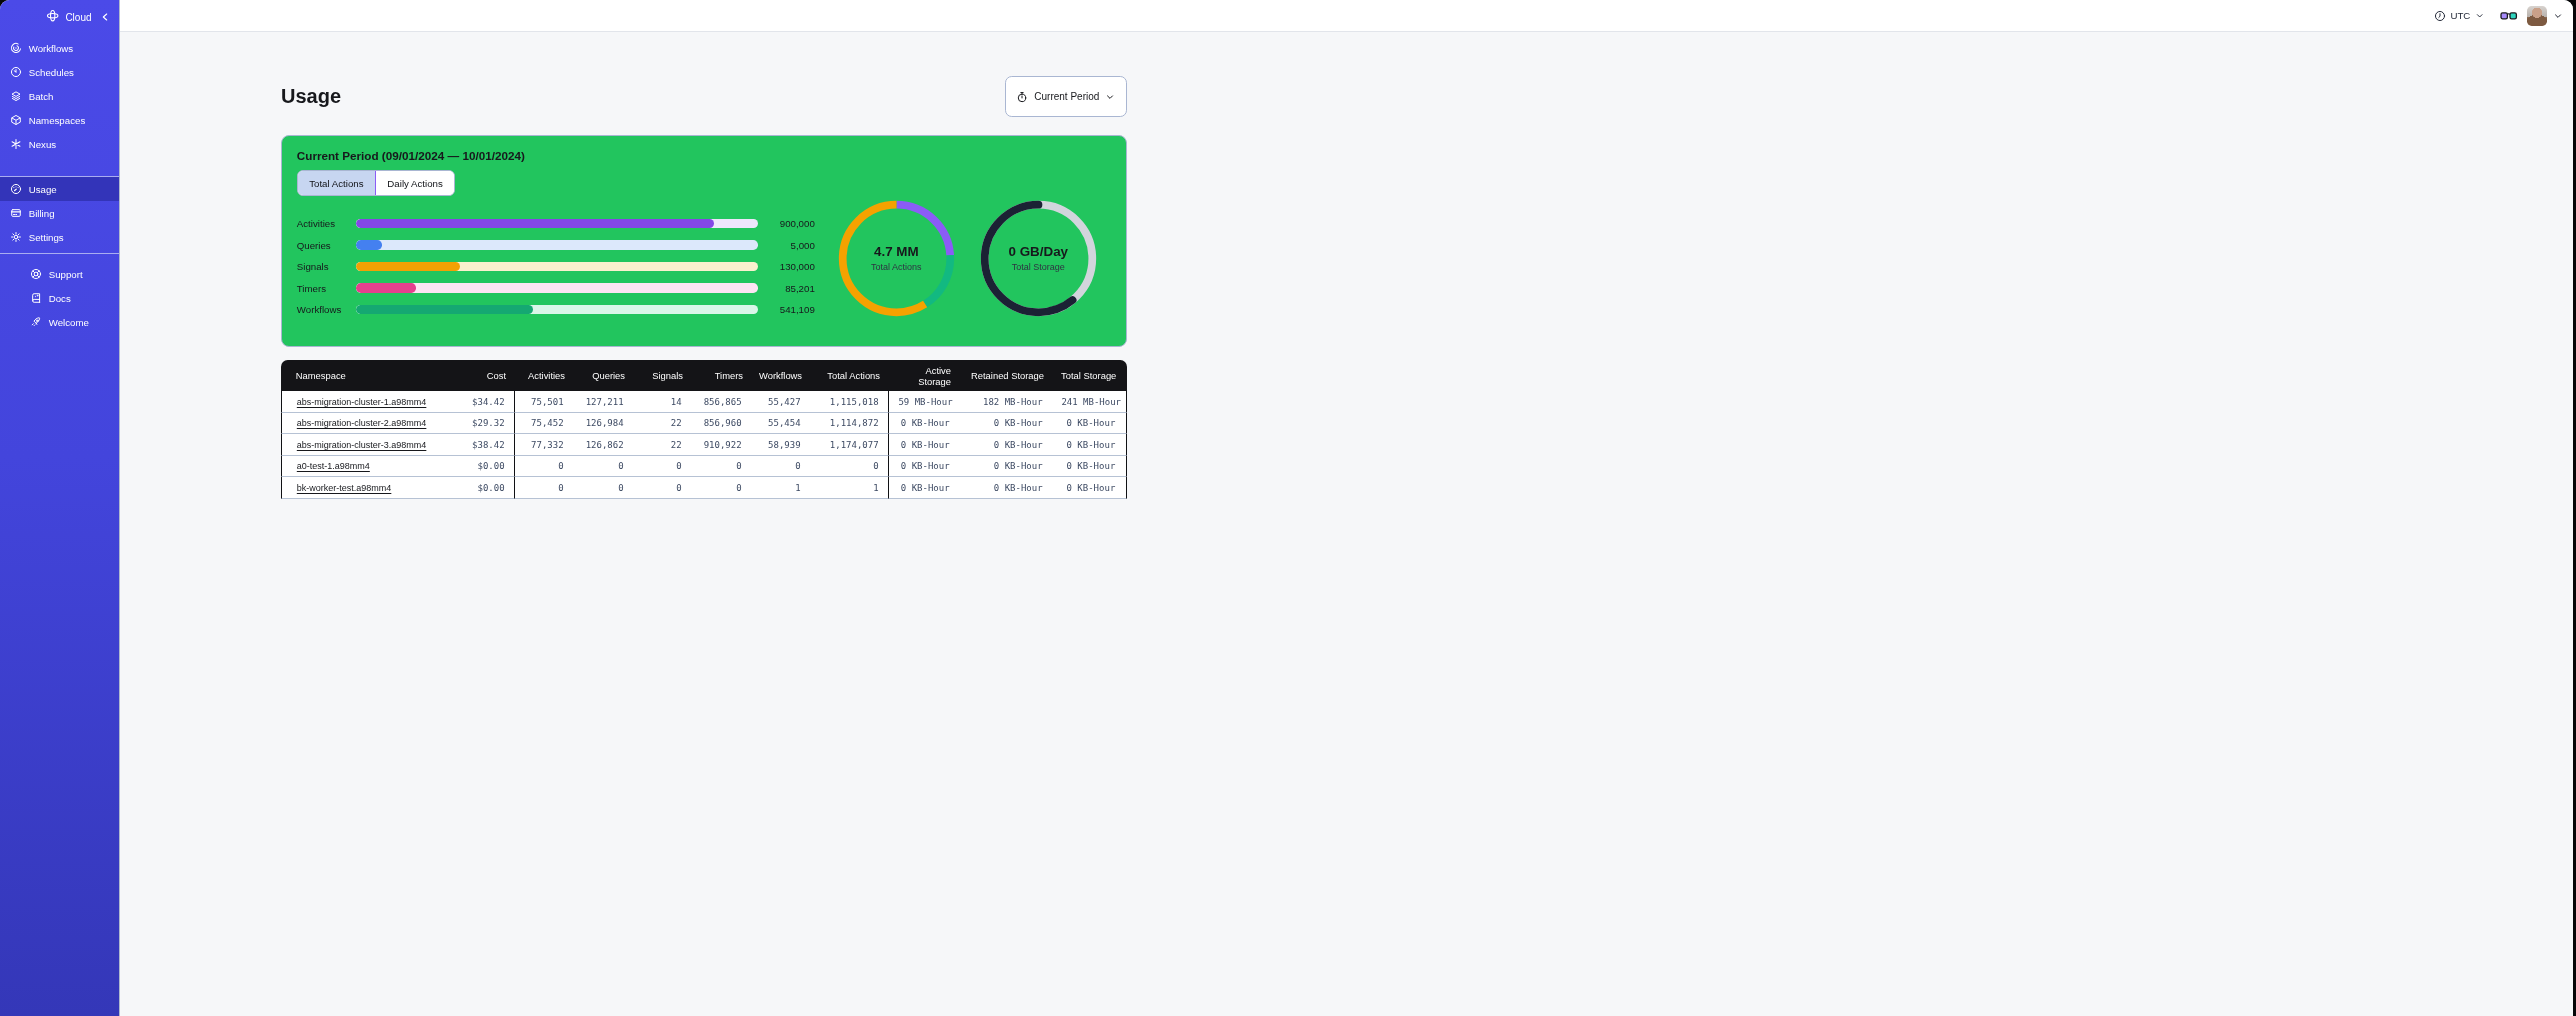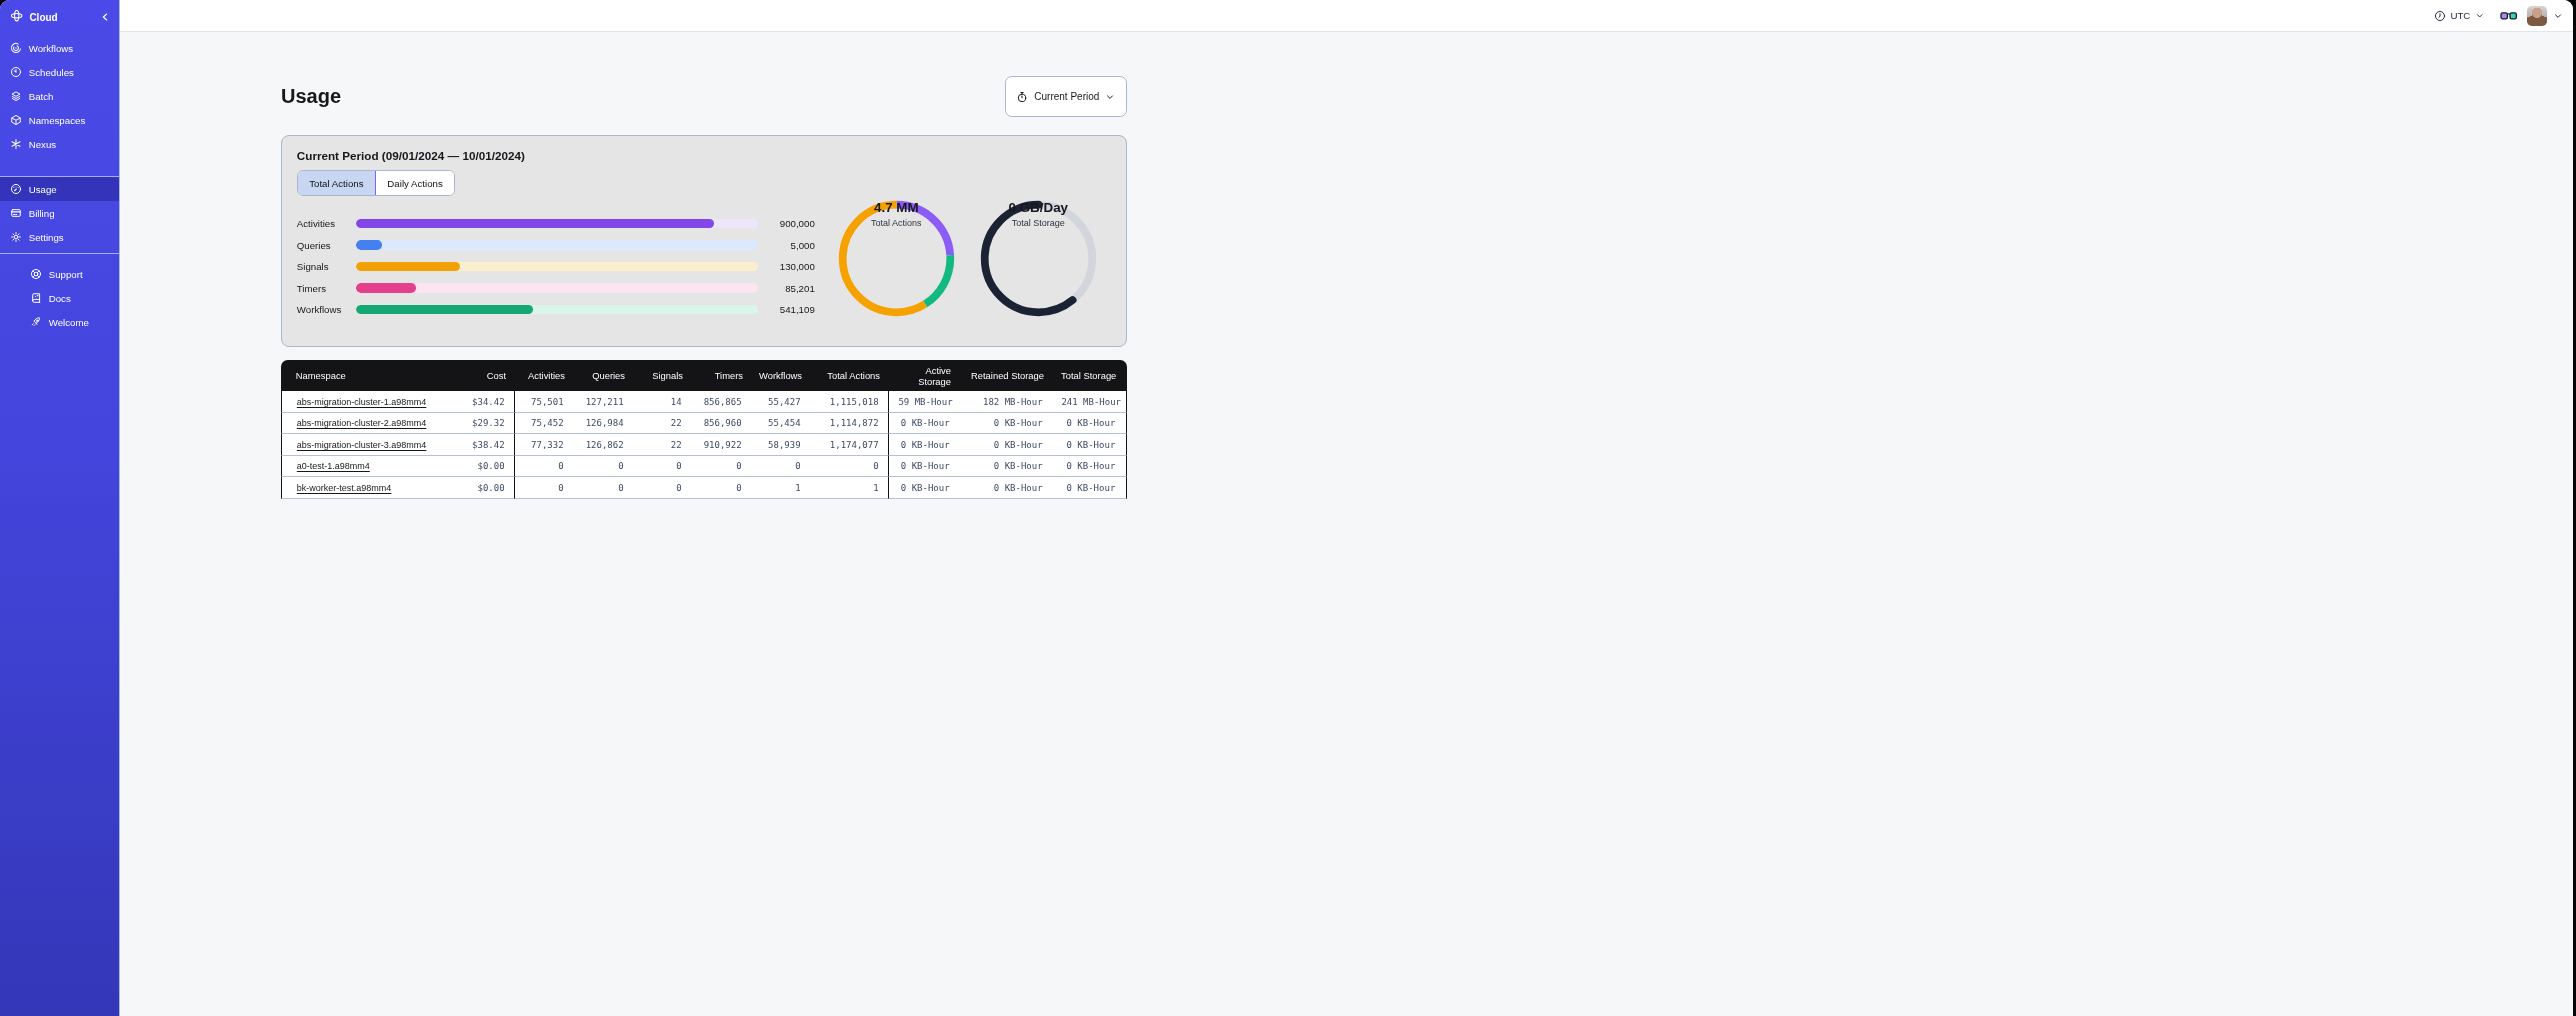--- a/index.html
+++ b/index.html
@@ -1,21 +1,21 @@
 <!DOCTYPE html>
 <html style="font-size:10.7px"><head>
 <meta charset="utf-8">
 <style>
   * { margin:0; padding:0; box-sizing:border-box; }
   html,body { width:1288px; height:508px; background:#060608; font-family:"Liberation Sans", sans-serif; overflow:hidden; }
   .window { position:absolute; left:0; top:0; bottom:0; right:2.7px; border-radius:9.4px 9.4px 0 0; overflow:hidden; display:flex; background:#F6F7F9; }
 
   
   .sidebar { flex:0 0 120px; width:120px; background:linear-gradient(180deg,#4B4AE8 0%,#4345DC 45%,#3437B8 100%); color:#fff; display:flex; flex-direction:column; border-right:0.7px solid #AFB9CD; }
-  .brand-row { height:34px; display:flex; align-items:center; gap:6px; padding:0 8px 0 10px; font-size:10px; font-weight:700; }
+  .brand-row { height:34px; display:flex; align-items:center; gap:6px; padding:0 8px 0 10px; font-size:10px; font-weight:400;margin-left:36px; }
   .collapse-btn { margin-left:auto; display:flex; align-items:center; cursor:pointer; }
   .nav { list-style:none; }
   .nav-item { height:24px; display:flex; align-items:center; gap:6.7px; padding:0 10px; font-size:9.7px; cursor:pointer; white-space:nowrap; }
   .nav-item.active { background:rgba(10,12,96,.32); }
   .nav-item .ic { display:flex; align-items:center; }
   .side-divider { height:0.7px; background:rgba(230,236,248,.62); }
   .g1 { margin-top:2px; }
   .d1 { margin-top:20px; }
   .g2 { margin-top:0.7px; }
   .d2 { margin-top:4px; }
@@ -33,38 +33,38 @@
       linear-gradient(180deg,#d8d3cf 0%,#b7b1ac 55%,#8a6a52 56%,#6d4f3a 100%);
   }
   .acct-chevron { margin-left:5.4px; display:flex; align-items:center; cursor:pointer; color:#1d222e; }
 
   
   .main { flex:1; overflow:hidden; padding-left:161px; }
   .page-head { width:846px; display:flex; justify-content:space-between; align-items:center; margin-top:44px; }
   .page-title { font-size:20px; font-weight:600; color:#17181C; }
   .period-btn { height:41px; padding:0 10.7px; border:1px solid #A9B6D2; border-radius:6.7px; background:#fff; display:flex; align-items:center; gap:6px; font-size:10px; font-weight:500; color:#17181C; cursor:pointer; }
 
-  .card { width:846px; height:212px; margin-top:18px; background:#e5e5e5; border:1px solid #A9B6D2; border-radius:8px; padding:12.7px 14.8px; }
+  .card { width:846px; height:212px; margin-top:18px; background:#22c55e; border:1px solid #A9B6D2; border-radius:8px; padding:12.7px 14.8px; }
   .card-title { font-size:11.7px; font-weight:600; color:#17181C; }
   .tabs { margin-top:8.7px; display:inline-flex; border:1px solid #A9B6D2; border-radius:6px; overflow:hidden; height:25.5px; background:#fff; }
   .tab { padding:0 11.4px; display:flex; align-items:center; font-size:9.7px; font-weight:500; color:#101217; background:#fff; cursor:pointer; }
   .tab.active { background:#C7D6F1; }
   .tab + .tab { border-left:1px solid #8b5cf6; }
 
   .chart-row { display:flex; align-items:center; }
   .bars { width:518px; margin-top:17px; }
   .bar-row { display:flex; align-items:center; height:21.5px; }
   .bar-label { width:59px; font-size:9.7px; color:#17181C; }
   .bar-track { width:402px; height:9.4px; border-radius:4.7px; position:relative; overflow:hidden; }
   .bar-fill { position:absolute; left:0; top:0; bottom:0; border-radius:4.7px; }
   .bar-value { flex:1; text-align:right; font-size:9.7px; color:#17181C; }
   .donut-wrap { position:relative; width:117px; height:117px; }
   .dw1 { margin-left:23px; }
   .dw2 { margin-left:25px; }
-  .donut-center { position:absolute; inset:0; display:flex; flex-direction:column; align-items:center; gap:3px; }
+  .donut-center { position:absolute; inset:0; display:flex; flex-direction:column; align-items:center; justify-content:center; gap:3px; }
   .donut-value { font-size:13.4px; font-weight:600; color:#17181C; }
   .donut-label { font-size:9px; color:#2E3442; }
 
   
   .table-wrap { margin-top:13.4px; width:846px; }
   table { border-collapse:separate; border-spacing:0; table-layout:fixed; width:100%; }
   thead th { background:#141417; color:#fff; font-size:9.4px; font-weight:500; height:31px; padding:0 8px; text-align:right; }
   thead th:first-child { text-align:left; padding-left:14.8px; border-top-left-radius:6.7px; }
   thead th:last-child { border-top-right-radius:6.7px; padding-right:10.7px; }
   tbody td { background:#fff; height:21.5px; padding:0 9.4px; font-family:"DejaVu Sans Mono", monospace; font-size:9px; color:#3D4A63; text-align:right; border-bottom:1px solid #B6C2D4; white-space:nowrap; overflow:hidden; }

